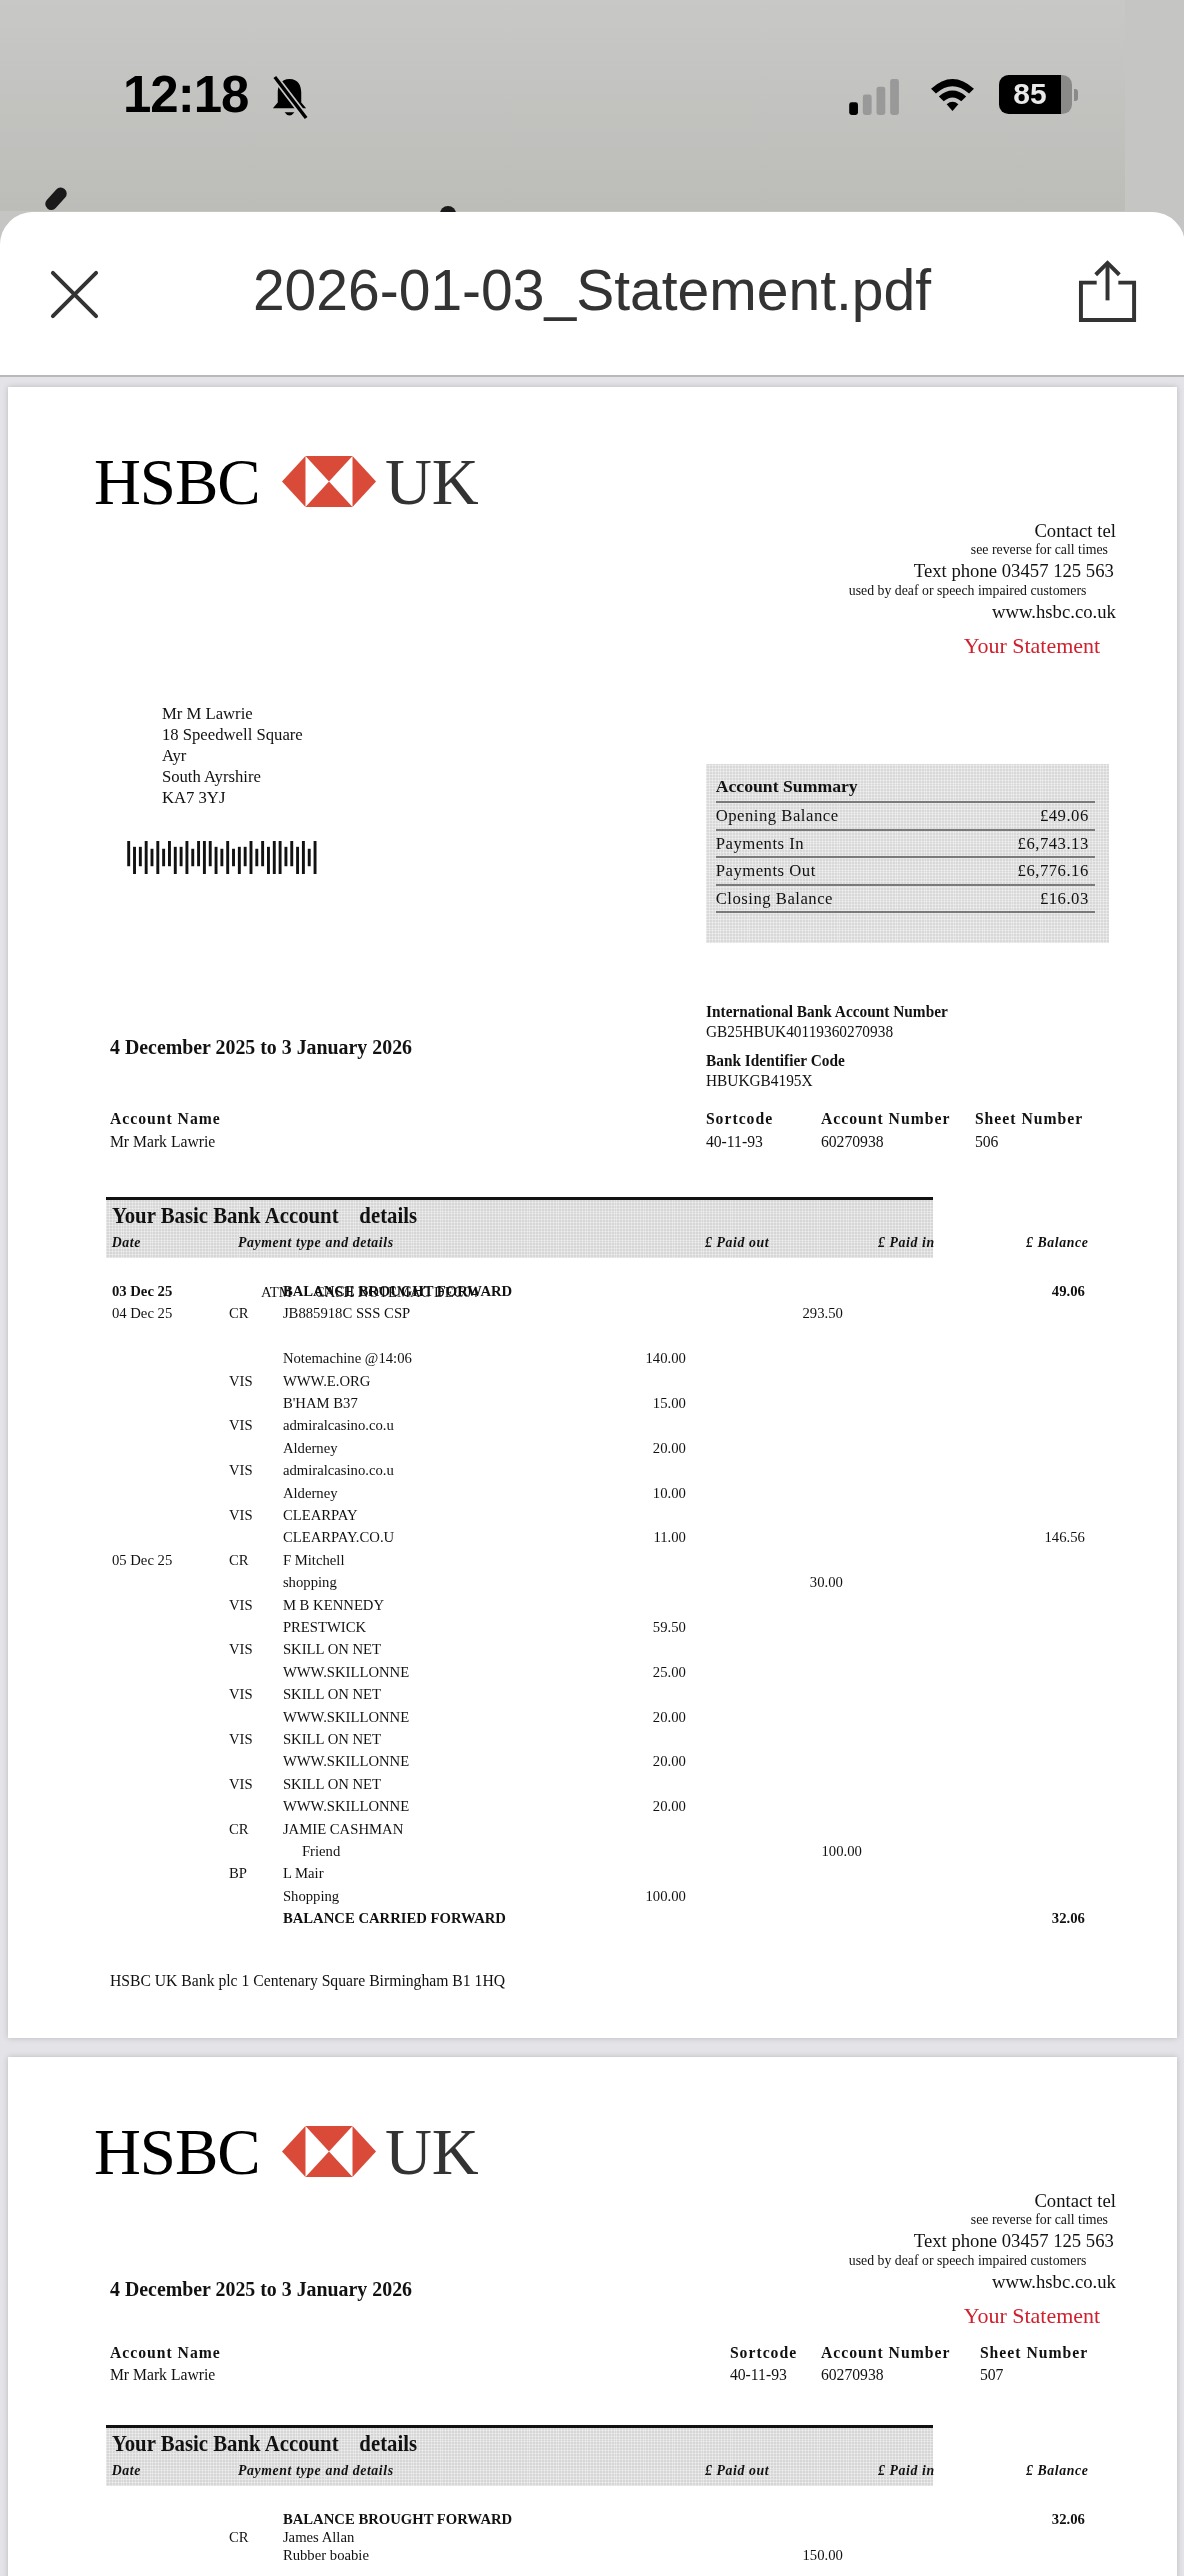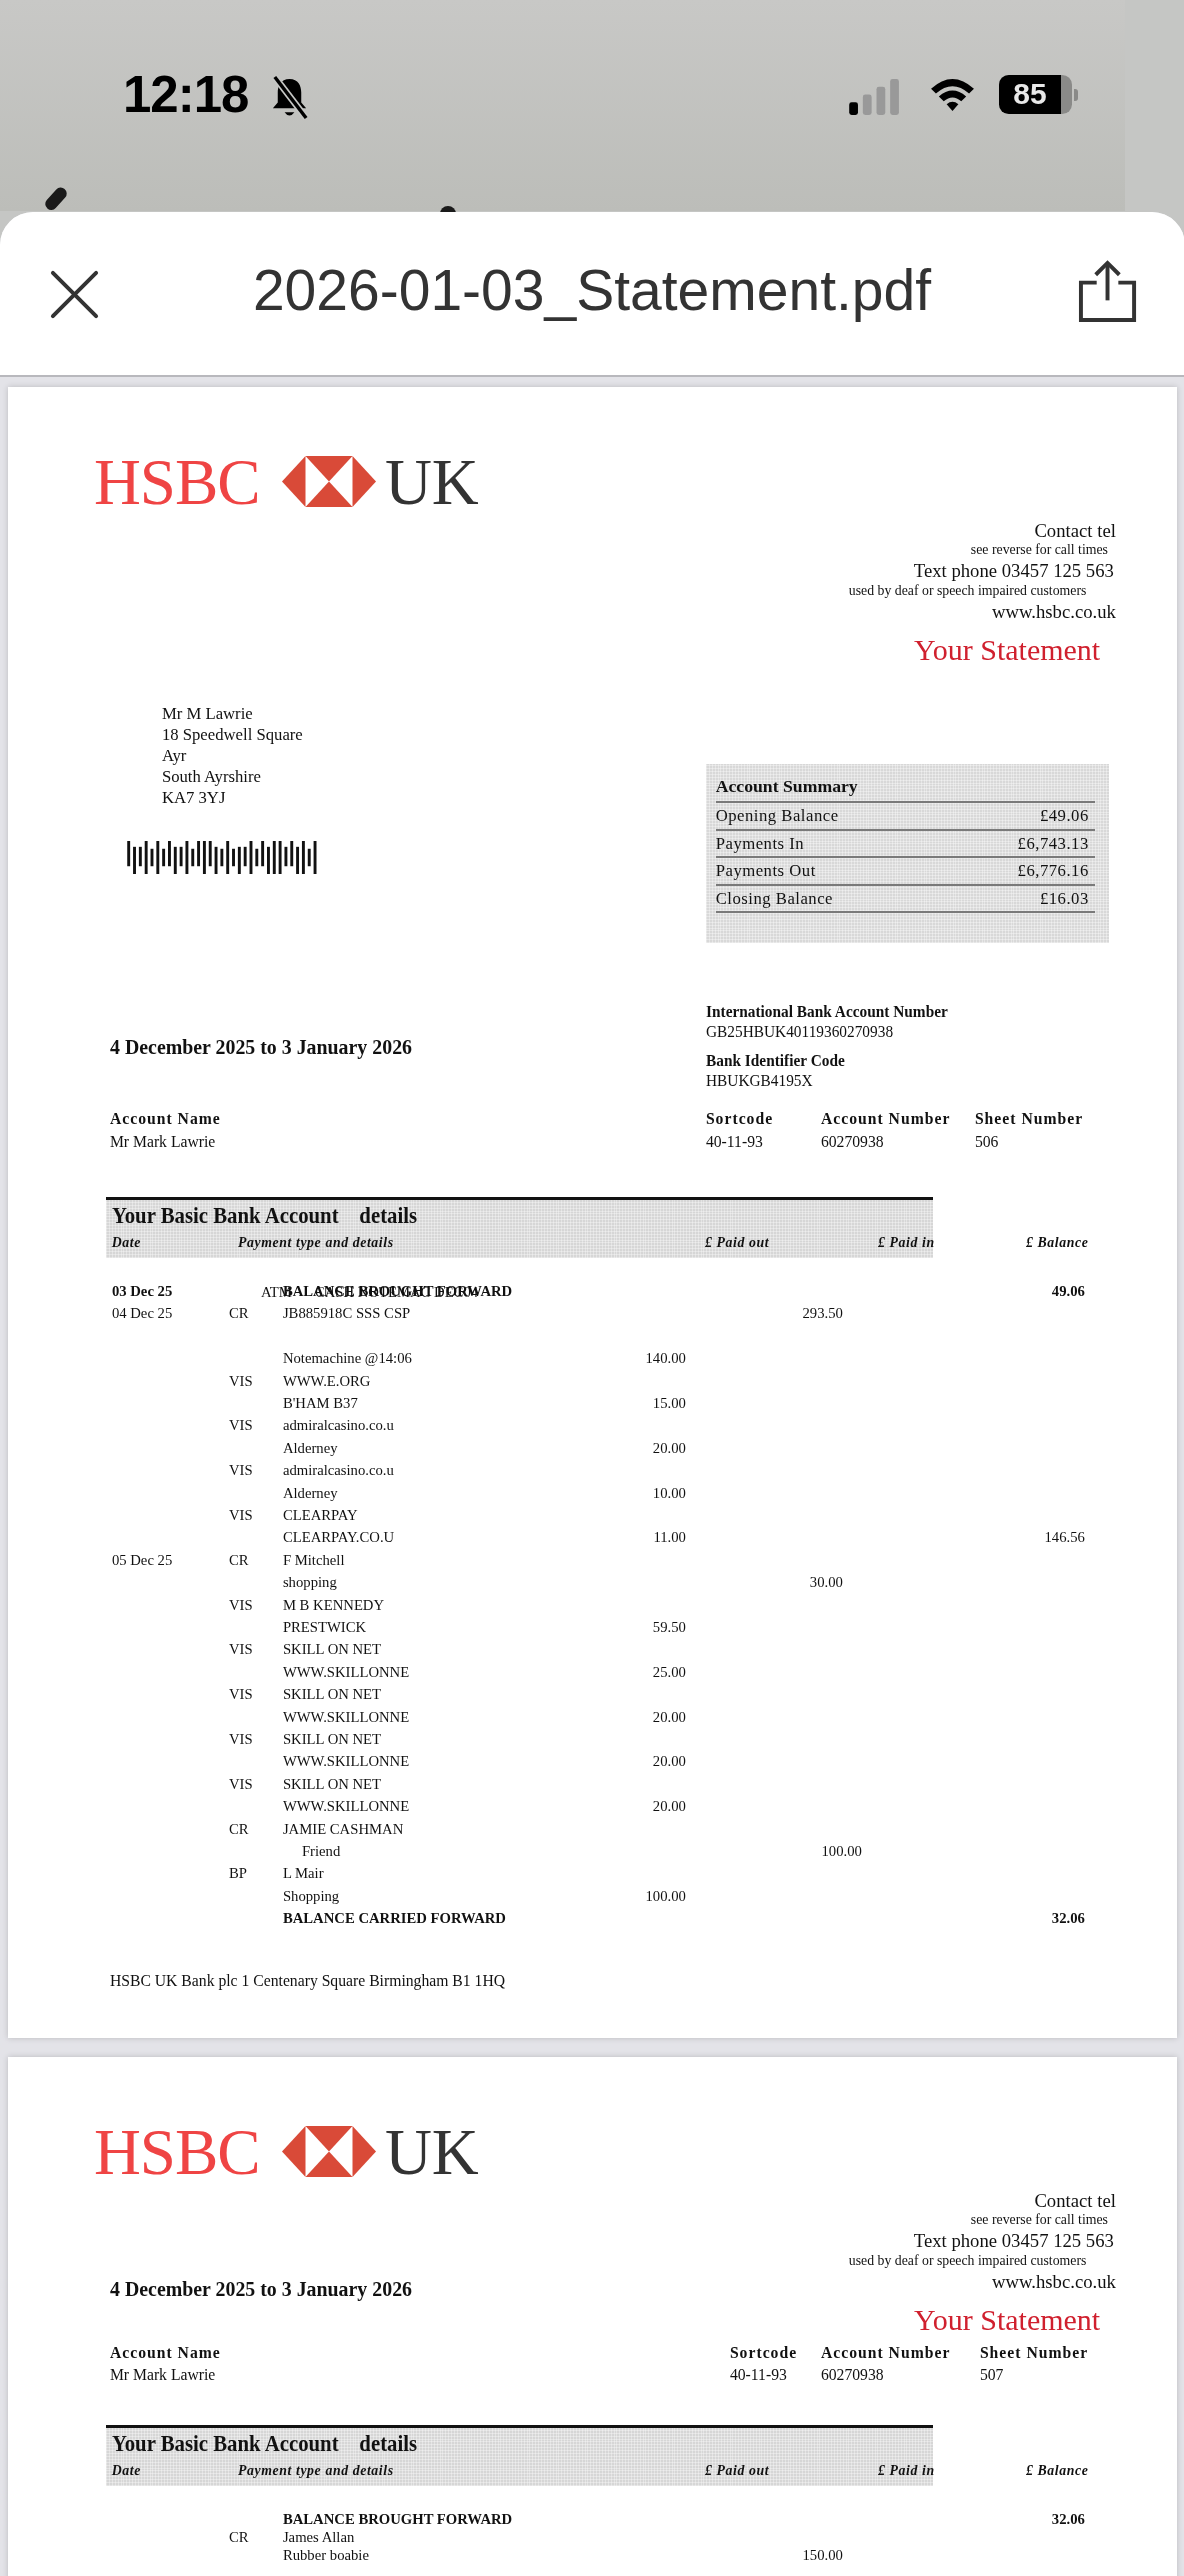--- a/index.html
+++ b/index.html
@@ -26,31 +26,31 @@
   .close-btn { position: absolute; left: 47px; top: 55px; width: 55px; height: 55px; }
   .doc-title { position: absolute; left: 147px; top: 45px; width: 890px; text-align: center; font-size: 57px; color: #333; font-family: "Liberation Sans", sans-serif; letter-spacing: 0px; }
   .share-btn { position: absolute; left: 1077px; top: 47px; width: 63px; height: 65px; }
 
   
   .page { position: absolute; left: 7.9px; width: 1169px; background: #fff; box-shadow: 0 0 5.9px rgba(0,0,0,0.18); font-family: "Liberation Serif", serif; color: #111; }
   .page1 { top: 175px; height: 1651px; }
   .page2 { top: 1845px; height: 589px; }
 
   .logo { position: absolute; left: 86px; width: 398px; height: 69px; }
-  .logo .hsbc { position: absolute; left: 0; top: 0; font-size: 65px; color: #ef4444; font-family: "Liberation Serif", serif; letter-spacing: -1px; line-height: 69px; }
+  .logo .hsbc { position: absolute; left: 0; top: 0; font-size: 65px; color: #000000; font-family: "Liberation Serif", serif; letter-spacing: -1px; line-height: 69px; }
   .logo .hex { position: absolute; left: 188px; top: 7.9px; width: 94px; height: 51px; }
   .logo .uk { position: absolute; left: 291px; top: 0; font-size: 65px; color: #333; font-family: "Liberation Serif", serif; line-height: 69px; }
 
   .contact { position: absolute; right: 0; width: 589px; text-align: right; font-family: "Liberation Serif", serif; color: #111; }
   .contact div { position: absolute; right: 0; white-space: nowrap; }
   .c-tel { font-size: 18.7px; }
   .c-small { font-size: 13.8px; }
   .c-text { font-size: 18.7px; }
   .c-web { font-size: 18.7px; }
-  .your-statement { color: #d0202e; font-size: 30px; }
+  .your-statement { color: #d0202e; font-size: 22px; }
 
   .address { position: absolute; left: 118px; top: 316px; font-size: 16.7px; line-height: 21px; font-family: "Liberation Serif", serif; margin-left: 36px; }
   .barcode { position: absolute; left: 118px; top: 454px; width: 216px; height: 33px; }
 
   .summary { position: absolute; left: 698px; top: 377px; width: 403px; height: 179px;
     background-color: #d8d8d8;
     background-image: repeating-linear-gradient(0deg, rgba(255,255,255,0.35) 0 1px, transparent 1px 2.9px), repeating-linear-gradient(90deg, rgba(255,255,255,0.35) 0 1px, transparent 1px 2.9px); }
   .summary .s-title { position: absolute; left: 9.8px; top: 11.8px; font-weight: bold; font-size: 17.7px; }
   .summary .s-row { position: absolute; left: 9.8px; width: 379px; height: 25.5px; border-top: 2px solid #7a7a7a; font-size: 16.7px; letter-spacing: 0.5px; }
   .summary .s-row .lbl { position: absolute; left: 0; top: 2.9px; }

